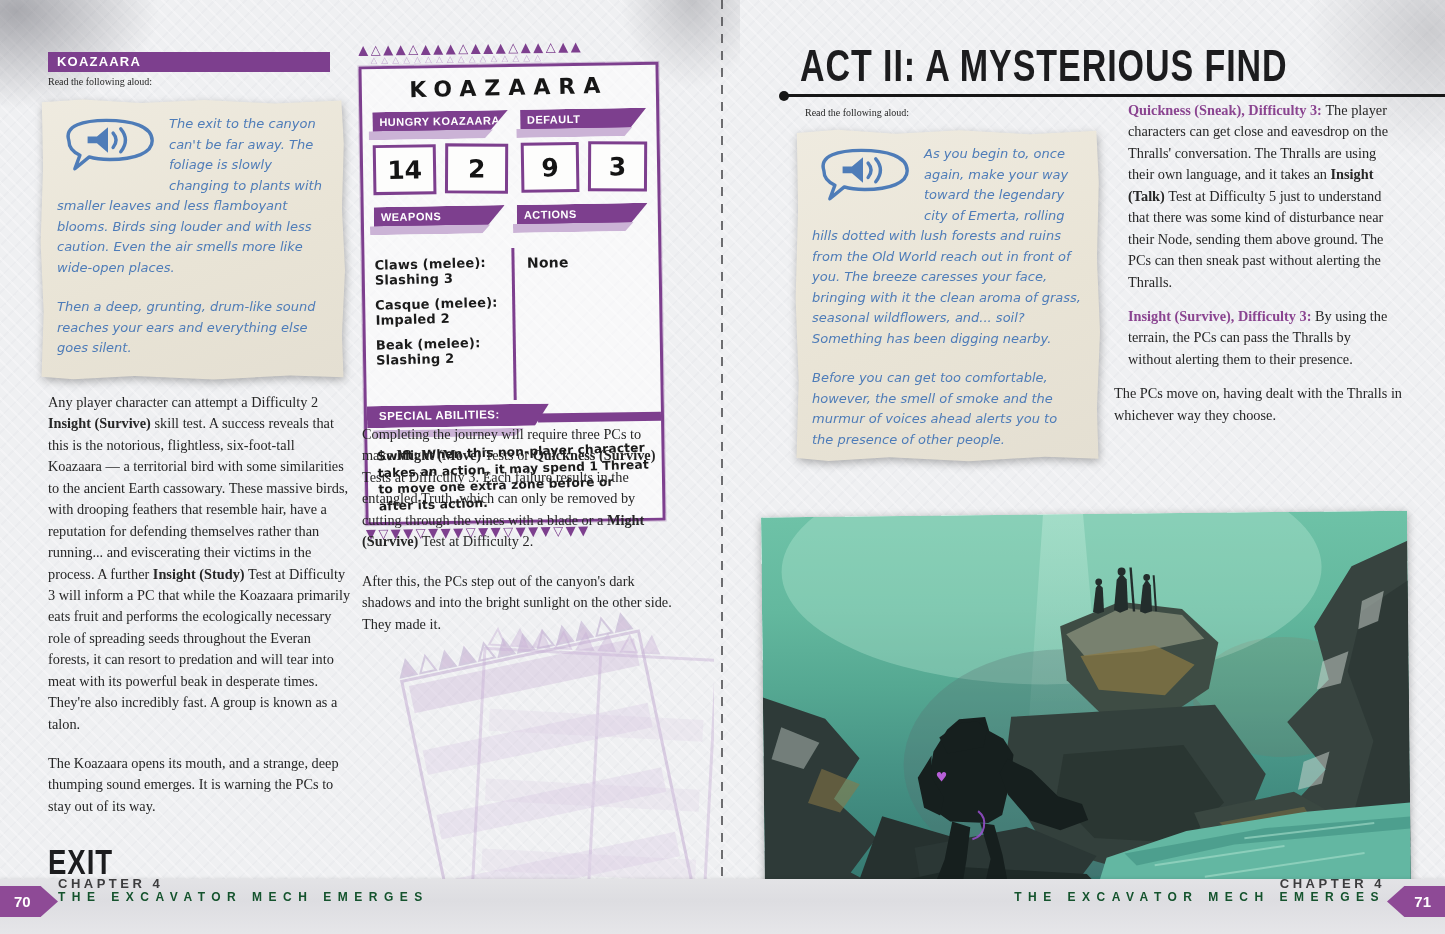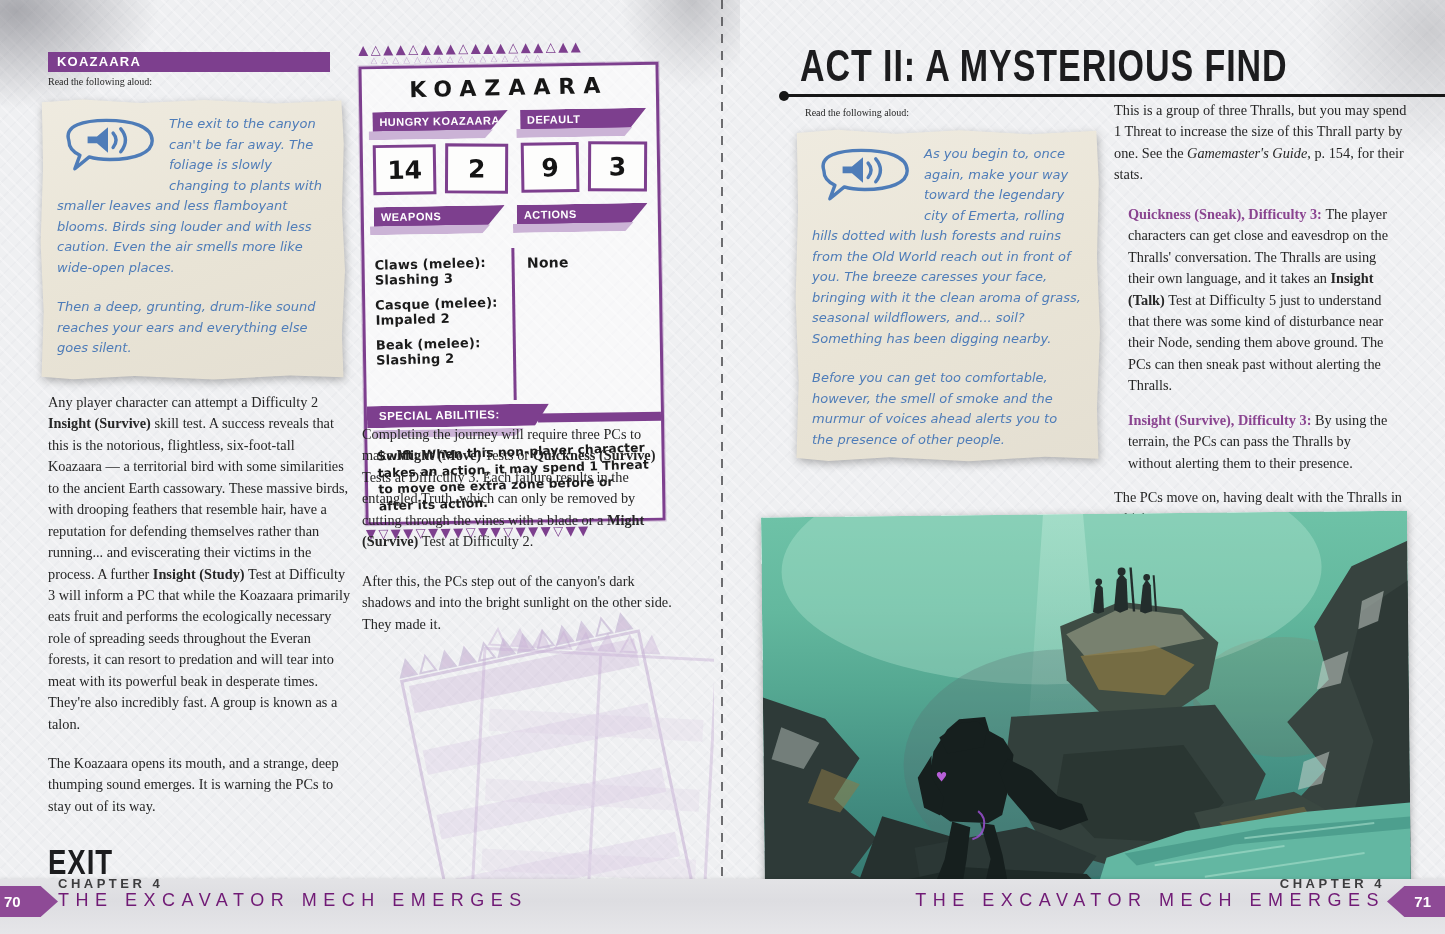--- a/index.html
+++ b/index.html
@@ -74,27 +74,27 @@
     clip-path:polygon(0 0,100% 0,94% 100%,0 100%);}
   .spec-text{font-family:"DejaVu Sans",sans-serif;font-size:12.3px;font-weight:600;
     line-height:1.35;color:#1b1b1b;transform:rotate(-1deg);letter-spacing:.1px;}
   
   #footer-band{position:absolute;left:0;bottom:0;width:100%;height:55px;
     background:linear-gradient(180deg,#e3e3e6 0%,#dddde1 40%,#e6e6e9 100%);
     box-shadow:0 -1px 3px rgba(0,0,0,.08);}
   .chip{position:absolute;background:#8e4a96;color:#fff;font-family:"Liberation Sans",sans-serif;
     font-weight:700;font-size:15px;width:58px;height:31px;display:flex;align-items:center;}
   .chip.left{left:0;top:886px;clip-path:polygon(0 0,70% 0,100% 50%,70% 100%,0 100%);
-    justify-content:flex-start;padding-left:4px;box-sizing:border-box;text-align:center;}
+    justify-content:flex-start;padding-left:14px;box-sizing:border-box;text-align:center;}
   .chip.right{right:0;top:886px;clip-path:polygon(30% 0,100% 0,100% 100%,30% 100%,0 50%);
     justify-content:flex-end;padding-right:14px;box-sizing:border-box;}
   .chap{position:absolute;font-family:"Liberation Sans",sans-serif;font-weight:700;
     font-size:13px;letter-spacing:3.5px;color:#3c3c3e;}
-  .booktitle{position:absolute;font-family:"Liberation Sans",sans-serif;font-weight:400;
-    font-size:18px;letter-spacing:6.5px;color:#701a75;white-space:nowrap;}
+  .booktitle{position:absolute;font-family:"Liberation Sans",sans-serif;font-weight:700;
+    font-size:12px;letter-spacing:6.5px;color:#14532d;white-space:nowrap;}
   
   #title-rule{position:absolute;left:784px;top:94px;width:661px;height:3px;background:#161616;}
   #title-dot{position:absolute;left:779px;top:90.5px;width:10px;height:10px;border-radius:50%;background:#161616;}
   
   #painting{position:absolute;left:763px;top:514px;width:646px;height:381px;
     transform:rotate(-0.6deg);box-shadow:0 2px 8px rgba(30,30,30,.35);overflow:hidden;}
   
   #ghost{position:absolute;left:392px;top:584px;width:322px;height:350px;opacity:.8;}
 </style>
 </head>
@@ -265,21 +265,20 @@
           </span>
           <span>As you begin to, once again, make your way toward the legendary city of Emerta, rolling hills dotted with lush forests and ruins from the Old World reach out in front of you. The breeze caresses your face, bringing with it the clean aroma of grass, seasonal wildflowers, and... soil? Something has been digging nearby.</span>
         </p>
         <p>Before you can get too comfortable, however, the smell of smoke and the murmur of voices ahead alerts you to the presence of other people.</p>
         <p>You creep forward and see a group of Thralls. Their outlandish clothing and general discomfort in nature, as opposed to one of the ruined cities, gives them away even from a distance.</p>
       </div>
     </div>
   </div>
 
   <div class="bodycol" style="left:1114px;top:100px;width:296px;">
-    <p><span>This is a group of three Thralls, but you may spend 1 Threat to increase the size of this Thrall party by one. See the </span><span class="ri">Gamemaster's Guide</span><span>, p. 154, for their stats.</span></p>
     <div class="options">
       <p><span class="rp">Quickness (Sneak), Difficulty 3: </span><span>The player characters can get close and eavesdrop on the Thralls' conversation. The Thralls are using their own language, and it takes an </span><span class="rb">Insight (Talk)</span><span> Test at Difficulty 5 just to understand that there was some kind of disturbance near their Node, sending them above ground. The PCs can then sneak past without alerting the Thralls.</span></p>
       <p><span class="rp">Insight (Survive), Difficulty 3: </span><span>By using the terrain, the PCs can pass the Thralls by without alerting them to their presence.</span></p>
     </div>
     <p>The PCs move on, having dealt with the Thralls in whichever way they choose.</p>
   </div>
 
   <div id="painting">
     <svg viewBox="0 0 646 381" width="646" height="381" preserveAspectRatio="none">
       <defs>

